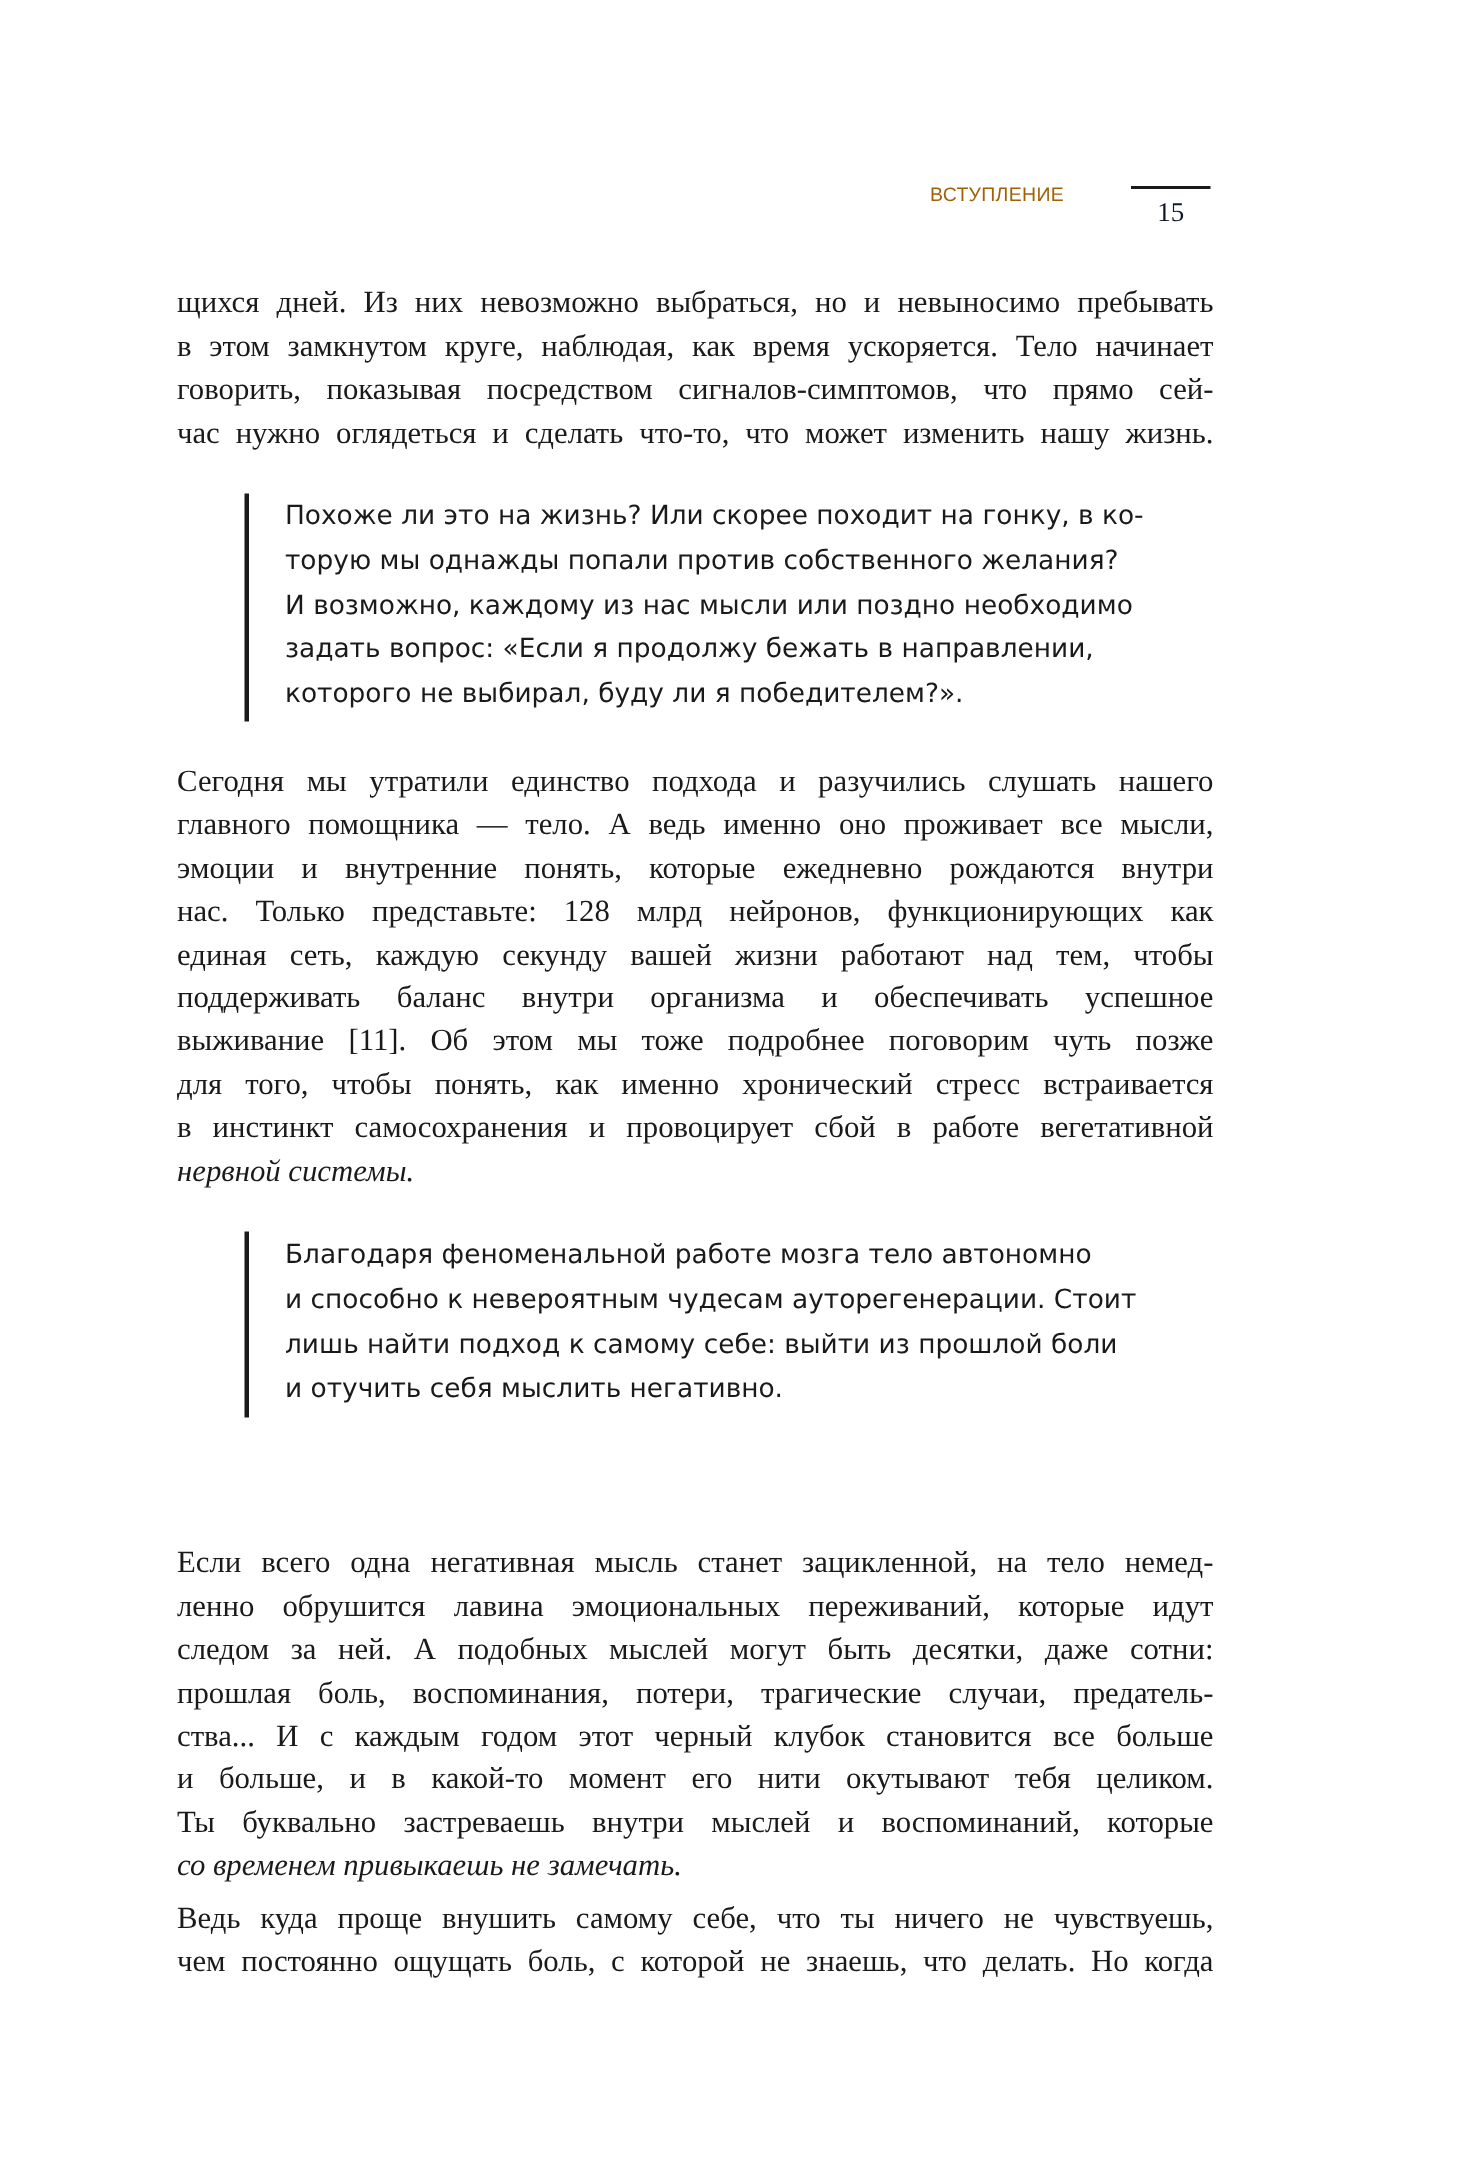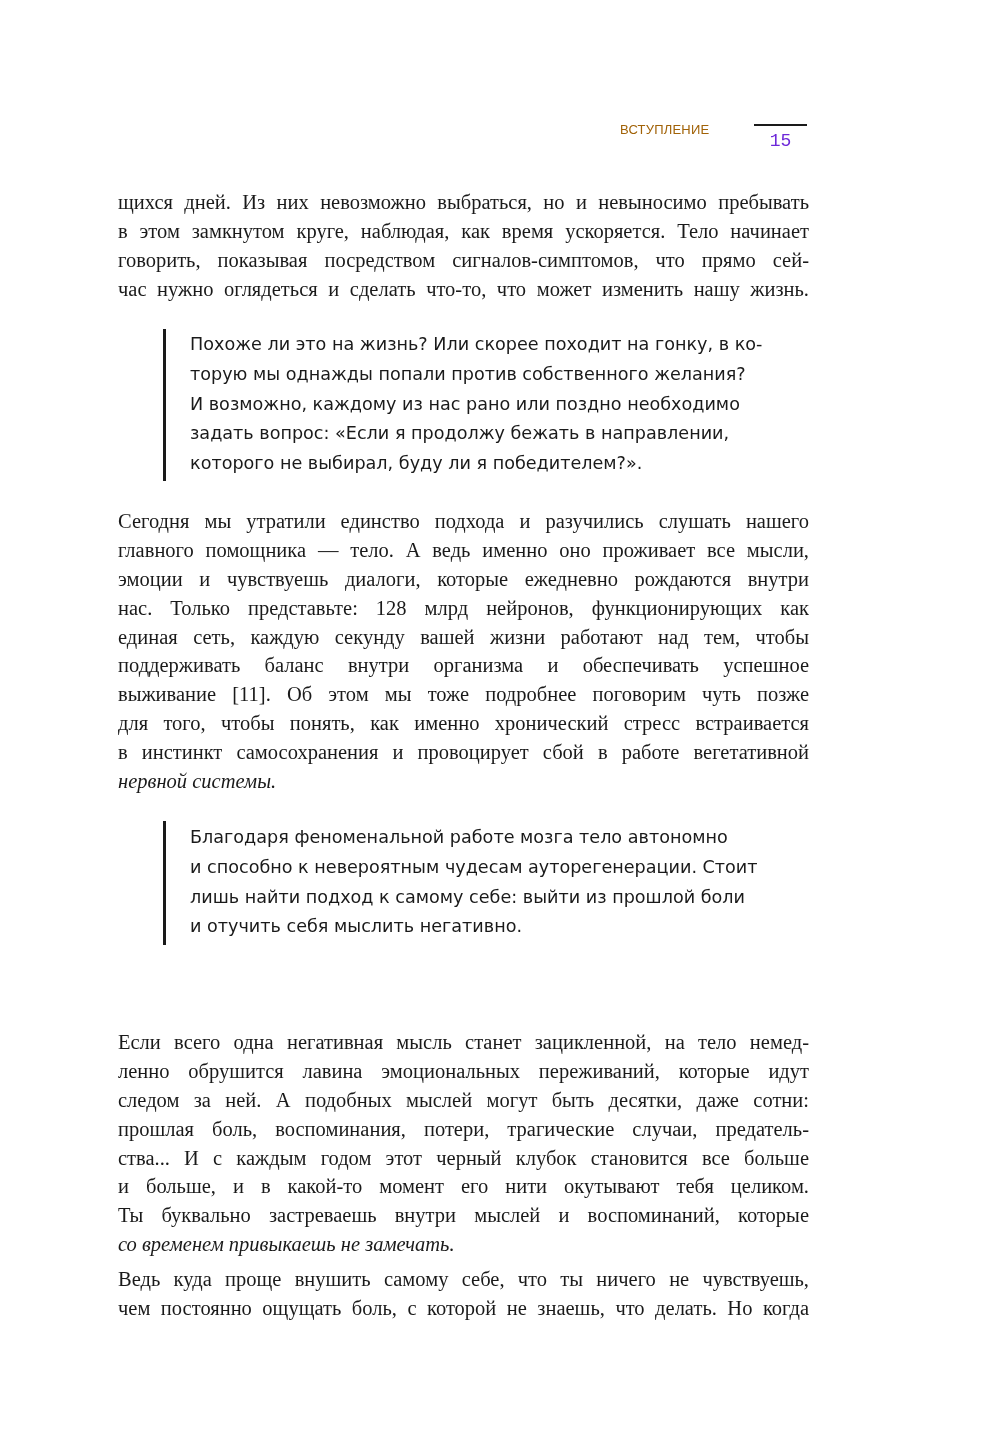--- a/index.html
+++ b/index.html
@@ -9,21 +9,21 @@
     .running-head {
       position: absolute; left: 620px; top: 122px;
       font-family: Liberation Sans, sans-serif; font-size: 13px; letter-spacing: 0.2px;
       color: #a16207;
     }
     .folio-rule {
       position: absolute; left: 754px; top: 124px; width: 53px; height: 2px; background: #1a1a1a;
     }
     .folio {
       position: absolute; left: 754px; top: 131px; width: 53px; text-align: center;
-      font-family: Liberation Mono, monospace; font-size: 18px; color: #6d28d9;
+      font-family: Liberation Serif, serif; font-size: 18px; color: #0f172a;
     }
 
     .body-text {
       position: absolute; left: 118px; width: 691px;
       font-family: "Liberation Serif", serif; font-size: 20.5px; line-height: 28.9px;
       color: #1a1a1a;
     }
     .body-text .line { display: block; white-space: nowrap; height: 28.9px; text-align: justify; text-align-last: justify; }
     .body-text .line.last { text-align-last: left; font-style: italic; }
 
@@ -60,30 +60,30 @@
     <span class="line">щихся дней. Из них невозможно выбраться, но и невыносимо пребывать</span>
     <span class="line">в этом замкнутом круге, наблюдая, как время ускоряется. Тело начинает</span>
     <span class="line">говорить, показывая посредством сигналов-симптомов, что прямо сей-</span>
     <span class="line">час нужно оглядеться и сделать что-то, что может изменить нашу жизнь.</span>
   </div>
 
   <div class="callout" id="callout1">
     <div class="callout-text">
       <span class="line">Похоже ли это на жизнь? Или скорее походит на гонку, в ко-</span>
       <span class="line">торую мы однажды попали против собственного желания?</span>
-      <span class="line">И возможно, каждому из нас рано или поздно необходимо</span>
+      <span class="line">И возможно, каждому из нас мысли или поздно необходимо</span>
       <span class="line">задать вопрос: «Если я продолжу бежать в направлении,</span>
       <span class="line">которого не выбирал, буду ли я победителем?».</span>
     </div>
   </div>
 
   <div class="body-text" id="para2">
     <span class="line">Сегодня мы утратили единство подхода и разучились слушать нашего</span>
     <span class="line">главного помощника — тело. А ведь именно оно проживает все мысли,</span>
-    <span class="line">эмоции и чувствуешь диалоги, которые ежедневно рождаются внутри</span>
+    <span class="line">эмоции и внутренние понять, которые ежедневно рождаются внутри</span>
     <span class="line">нас. Только представьте: 128 млрд нейронов, функционирующих как</span>
     <span class="line">единая сеть, каждую секунду вашей жизни работают над тем, чтобы</span>
     <span class="line">поддерживать баланс внутри организма и обеспечивать успешное</span>
     <span class="line">выживание [11]. Об этом мы тоже подробнее поговорим чуть позже</span>
     <span class="line">для того, чтобы понять, как именно хронический стресс встраивается</span>
     <span class="line">в инстинкт самосохранения и провоцирует сбой в работе вегетативной</span>
     <span class="line last">нервной системы.</span>
   </div>
 
   <div class="callout" id="callout2">

